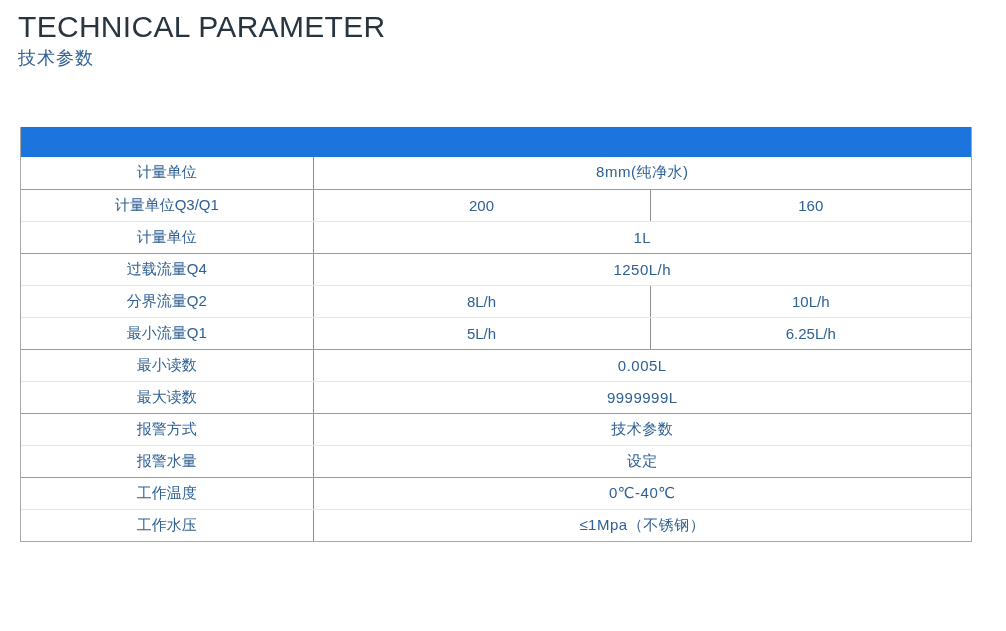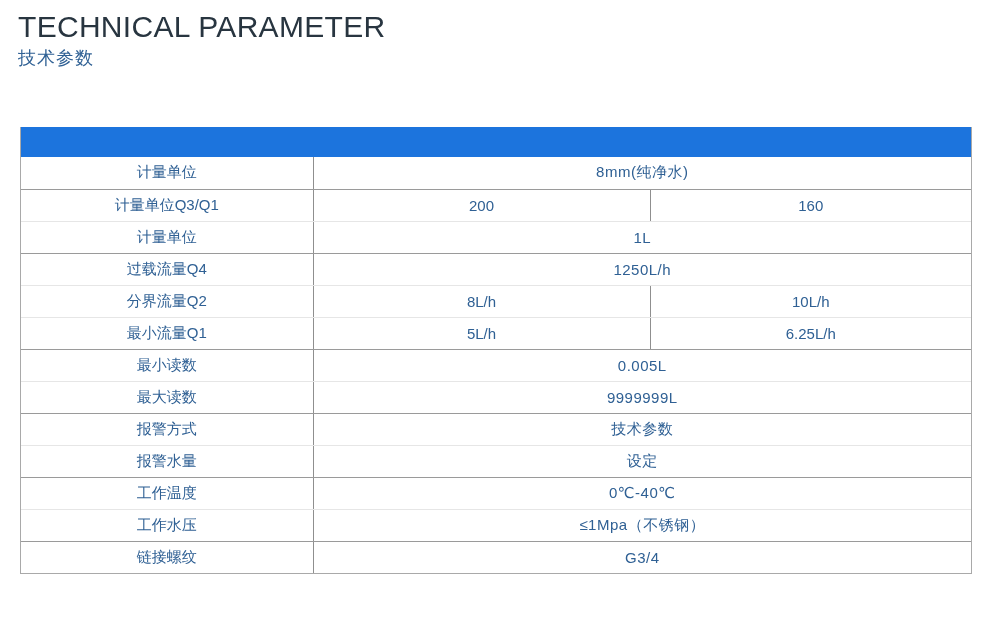--- a/index.html
+++ b/index.html
@@ -162,21 +162,17 @@
             <td colspan="2" class="val-cn">设定</td>
           </tr>
           <tr class="sep-light">
             <td class="label-cell">工作温度</td>
             <td colspan="2" class="val-cn">0℃-40℃</td>
           </tr>
           <tr class="sep-strong">
             <td class="label-cell">工作水压</td>
             <td colspan="2" class="val-cn">≤1Mpa（不锈钢）</td>
           </tr>
-          <tr class="sep-light">
-            <td class="label-cell">链接螺纹</td>
-            <td colspan="2" class="val-cn">G3/4</td>
-          </tr>
         </tbody>
     </table>
   </div>
 
 </div>
 
 </body></html>

